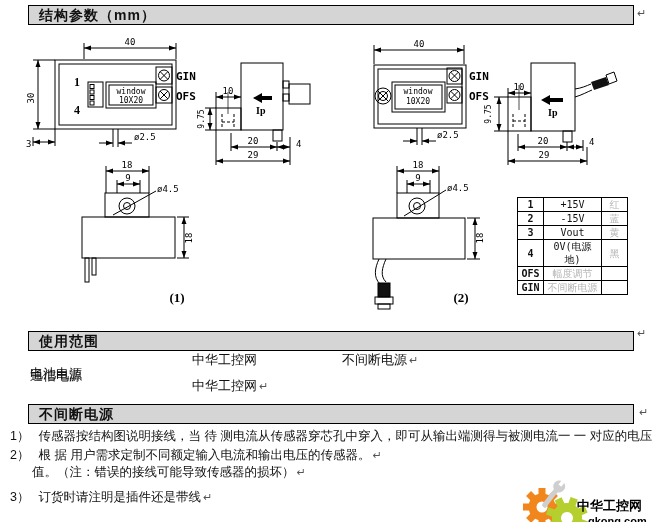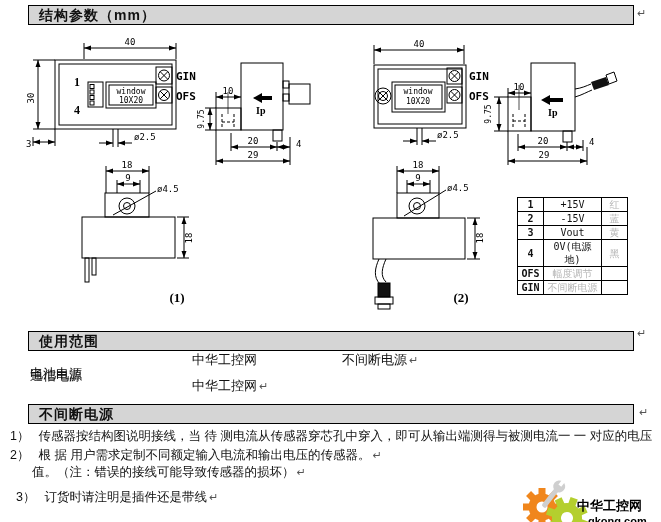--- a/index.html
+++ b/index.html
@@ -314,21 +314,21 @@
 
 <div class="note-line" style="left:10px;top:428px">
   <span class="note-num">1）</span><span>传感器按结构图说明接线，当 待 测电流从传感器穿芯孔中穿入，即可从输出端测得与被测电流一 一 对应的电压</span>
 </div>
 <div class="note-line" style="left:32px;top:464px">
   <span>值。（注：错误的接线可能导致传感器的损坏）</span><span class="pmark">↵</span>
 </div>
 <div class="note-line" style="left:10px;top:447px">
   <span class="note-num">2）</span><span>根 据 用户需求定制不同额定输入电流和输出电压的传感器。</span><span class="pmark">↵</span>
 </div>
-<div class="note-line" style="left:16px;top:489px">
+<div class="note-line" style="left:10px;top:489px">
   <span class="note-num">3）</span><span>订货时请注明是插件还是带线</span><span class="pmark">↵</span>
 </div>
 
 <div style="position:absolute;left:511px;top:474px;width:150px;height:74px">
   <svg width="150" height="74" viewBox="0 0 150 74">
 
     <g transform="translate(31,33)" fill="#f0861c">
       <g>
         <rect x="-3.5" y="-19" width="7" height="9"></rect>
         <rect x="-3.5" y="-19" width="7" height="9" transform="rotate(45)"></rect>

